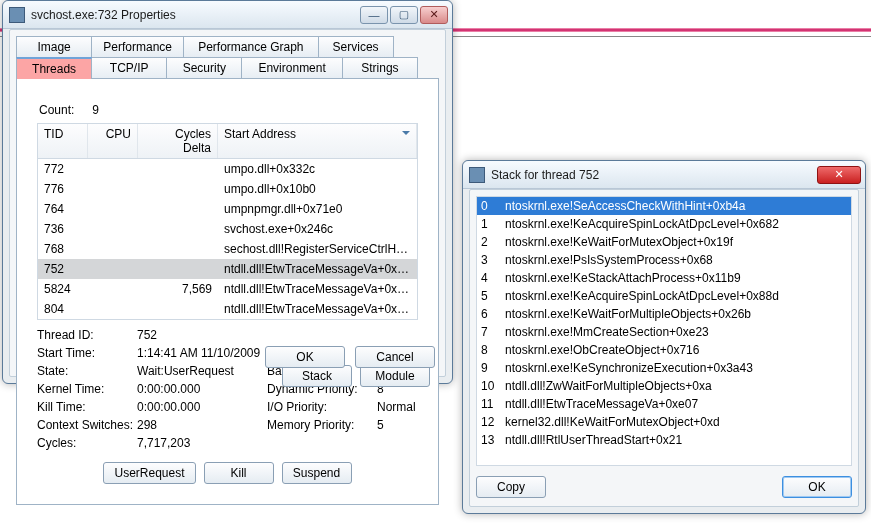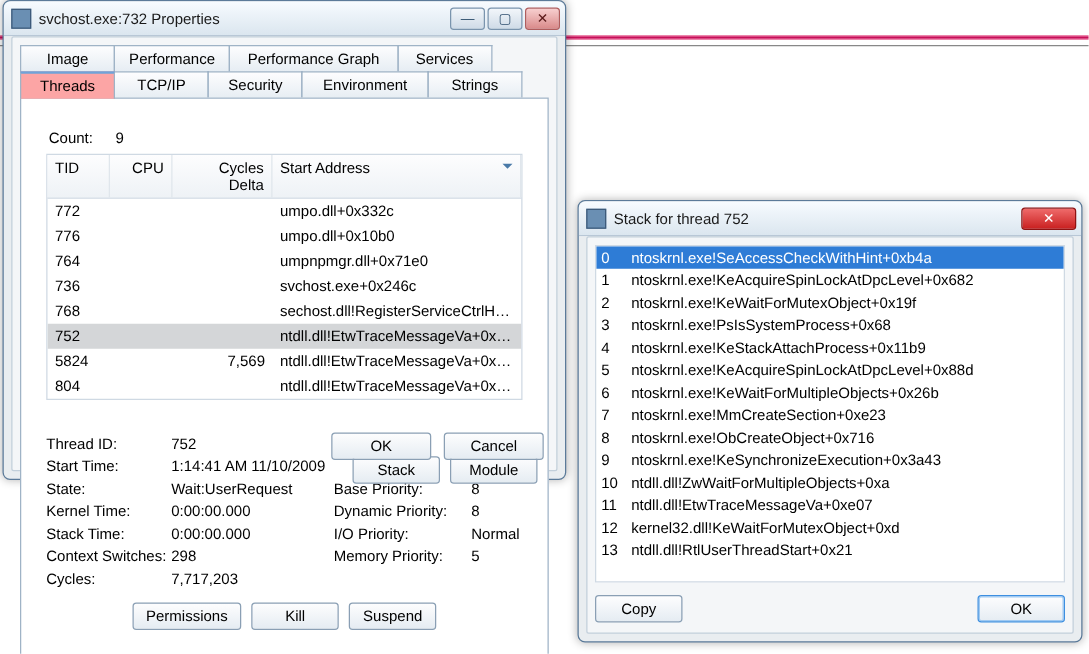--- a/index.html
+++ b/index.html
@@ -30,21 +30,21 @@
   .th { padding:3px 6px; border-right:1px solid #e0e6ec; position:relative; }
   .th.sort::after { content:""; position:absolute; right:6px; top:7px; border:4px solid transparent; border-top-color:#4a7aa8; }
   .tbody { max-height:160px; overflow:hidden; }
   .tr { display:flex; padding:1px 0; }
   .td { padding:2px 6px; white-space:nowrap; overflow:hidden; text-overflow:ellipsis; }
   .c-tid { width:50px; }
   .c-cpu { width:50px; text-align:right; }
   .c-cyc { width:80px; text-align:right; }
   .c-addr { flex:1; }
   .tr.sel { background:#d4d6d8; }
-  .details { margin-top:28px; display:grid; grid-template-columns: 100px 130px 110px 70px; row-gap:4px; align-items:center; }
+  .details { margin-top:8px; display:grid; grid-template-columns: 100px 130px 110px 70px; row-gap:4px; align-items:center; }
   .details .lbl { color:#000; }
   .btnrow { position:absolute; right:8px; top:286px; display:flex; gap:8px; }
   .btn { min-width:70px; padding:3px 10px; border:1px solid #8a9fb4; background:linear-gradient(#fdfdfe,#e5ecf2); border-radius:3px; text-align:center; cursor:default; }
   .bottomrow { display:flex; gap:8px; justify-content:center; margin-top:12px; }
   .footer { position:absolute; right:10px; bottom:8px; display:flex; gap:10px; }
   .footer .btn { min-width:80px; }
   
   .stacklist { border:1px solid #cfd9e3; background:#fff; height:270px; overflow:hidden; }
   .srow { display:flex; }
   .srow .idx { width:24px; padding:2px 4px; }
@@ -163,38 +163,38 @@
         <div class="lbl">State:</div>
         <div>Wait:UserRequest</div>
         <div class="lbl">Base Priority:</div>
         <div>8</div>
 
         <div class="lbl">Kernel Time:</div>
         <div>0:00:00.000</div>
         <div class="lbl">Dynamic Priority:</div>
         <div>8</div>
 
-        <div class="lbl">Stack Time:</div>
+        <div class="lbl">Kill Time:</div>
         <div>0:00:00.000</div>
         <div class="lbl">I/O Priority:</div>
         <div>Normal</div>
 
         <div class="lbl">Context Switches:</div>
         <div>298</div>
         <div class="lbl">Memory Priority:</div>
         <div>5</div>
 
         <div class="lbl">Cycles:</div>
         <div>7,717,203</div>
         <div></div>
           <div></div>
       </div>
 
       <div class="bottomrow">
-        <div class="btn">Permissions</div>
+        <div class="btn">UserRequest</div>
         <div class="btn">Kill</div>
         <div class="btn">Suspend</div>
       </div>
     </div>
     <div class="footer">
       <div class="btn">OK</div>
       <div class="btn">Cancel</div>
     </div>
   </div>
 </div>

